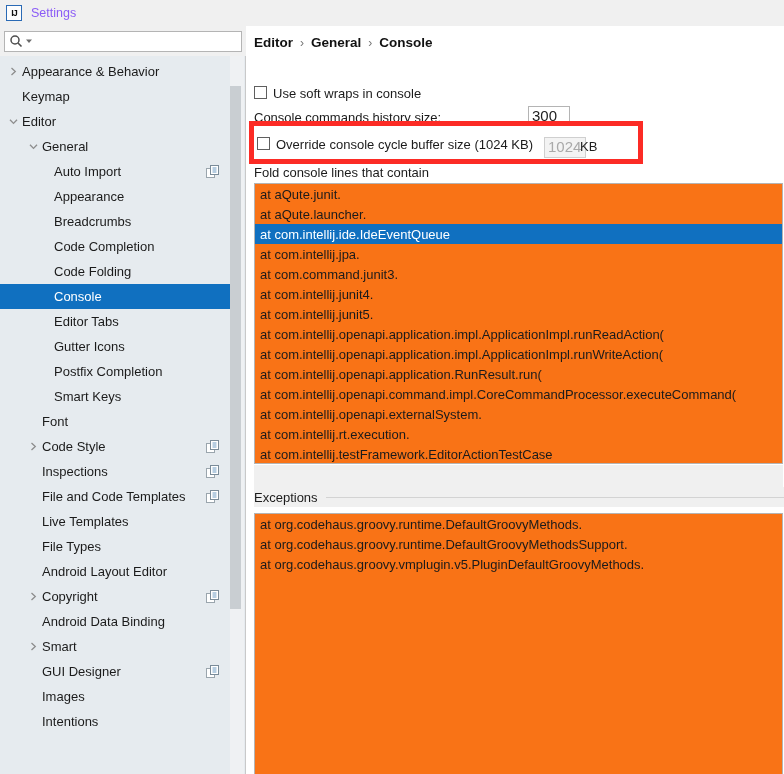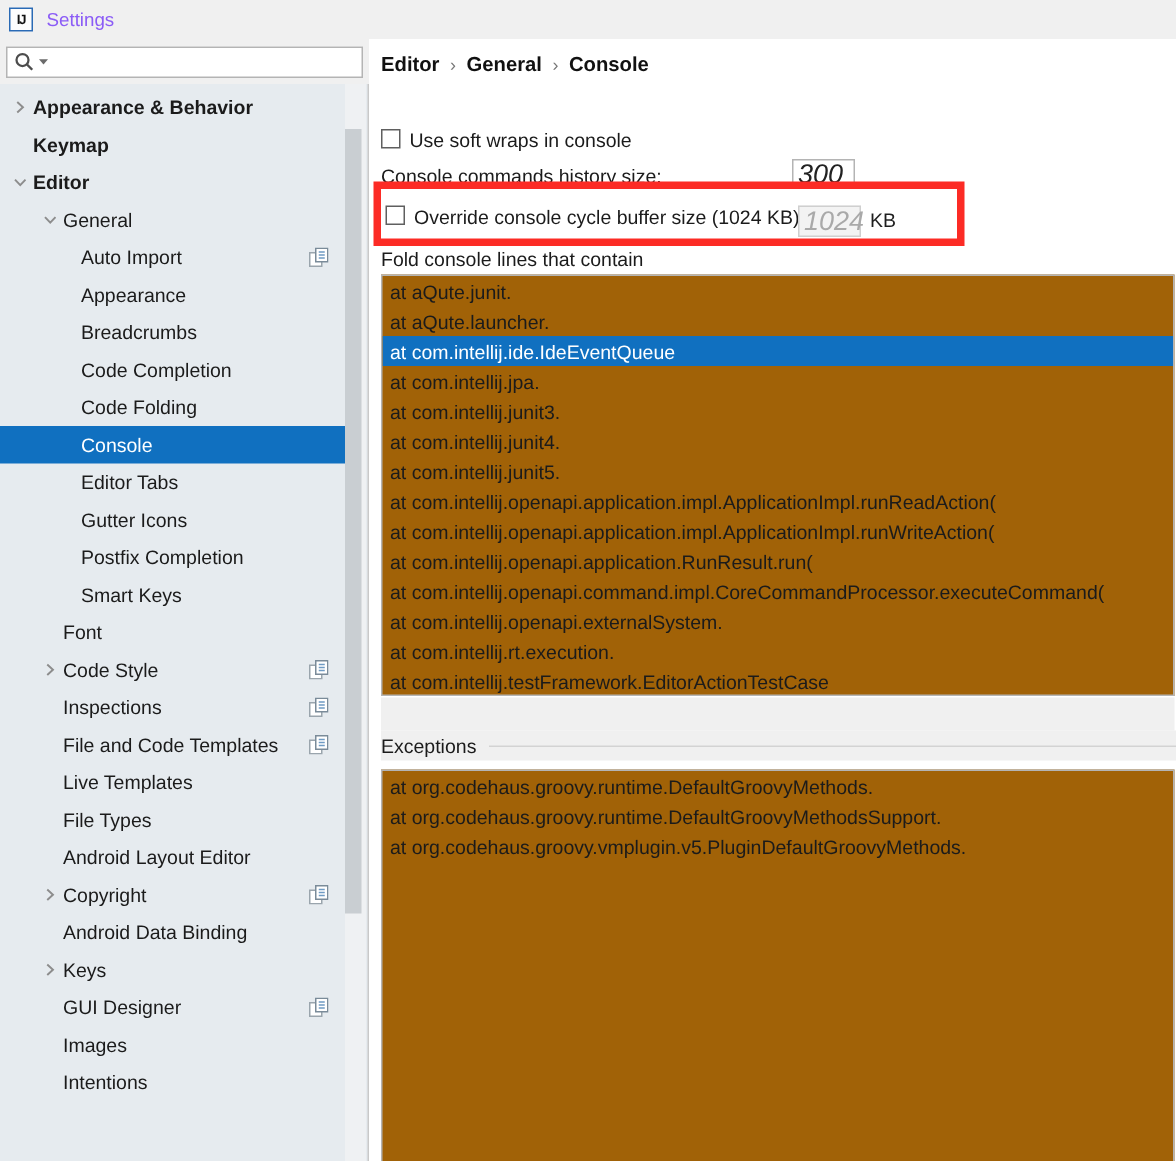--- a/index.html
+++ b/index.html
@@ -91,21 +91,21 @@
     position: absolute; left: 0; width: 18px; height: 25px;
     display: flex; align-items: center; justify-content: center;
     color: #8d8d8d;
   }
   .tree-row .lbl { display: block; }
   .tree-row.lvl0 .lbl { margin-left: 22px; font-weight: bold; }
   .tree-row.lvl0 .arrow { left: 4px; }
   .tree-row.lvl1 .lbl { margin-left: 42px; }
   .tree-row.lvl1 .arrow { left: 24px; }
   .tree-row.lvl2 .lbl { margin-left: 54px; }
-  .tree-row.bold .lbl { font-weight: bold; }
+  .tree-row.bold .lbl { font-weight: normal; }
   .copy-icon {
     position: absolute; right: 12px; top: 6px;
     width: 13px; height: 13px;
   }
 
   #left-scroll-track {
     position: absolute; right: 1px; top: 30px; width: 14px; height: 718px;
     background: #eff1f3;
   }
   #left-scroll-thumb {
@@ -136,26 +136,26 @@
     width: 13px; height: 13px;
     border: 1px solid #5f5f5f;
     background: #fff;
     margin-right: 6px;
     flex: 0 0 auto;
   }
   .spin {
     width: 42px; height: 21px;
     border: 1px solid #b4b4b4;
     background: #ffffff;
-    font-size: 18px;
+    font-size: 15px;
     color: #222;
     padding: 0 3px;
-    display: flex; align-items: center; font-style: italic;
-  }
-  .spin.disabled { background: #f3f3f3; color: #a9a9a9; border-color: #cfcfcf; }
+    display: flex; 
+  }
+  .spin.disabled { background: #f3f3f3; color: #a9a9a9; border-color: #cfcfcf; margin-left: 12px; }
 
   
   #row-history {
     left: 7px; top: 84px;
   }
   #history-spin {
     position: absolute; left: 281px; top: 80px;
   }
   #row-override {
     left: 10px; top: 111px;
@@ -187,21 +187,21 @@
     left: 7px; top: 100px;
     width: 384px; height: 33px;
     background: #ffffff;
     z-index: 38;
   }
 
   
   .listbox {
     position: absolute;
     border: 1px solid #b4b4b4;
-    background: #a16207;
+    background: #f97316;
     overflow: hidden;
   }
   #fold-list { left: 7px; top: 157px; width: 529px; height: 281px; }
   #exc-list  { left: 7px; top: 487px; width: 529px; height: 280px; }
   .li {
     height: 20px;
     display: flex; align-items: center;
     padding-left: 5px;
     font-size: 13px;
     color: #1b1b1b;
@@ -385,21 +385,21 @@
         </div>
         <div class="tree-row lvl1">
           <span class="lbl">Android Data Binding</span>
         </div>
         <div class="tree-row lvl1">
           <span class="arrow">
             <svg width="9" height="9" viewBox="0 0 9 9">
               <path d="M2.5 1 L6.3 4.5 L2.5 8" fill="none" stroke="currentColor" stroke-width="1.3"></path>
             </svg>
           </span>
-          <span class="lbl">Keys</span>
+          <span class="lbl">Smart</span>
         </div>
         <div class="tree-row lvl1">
           <span class="lbl">GUI Designer</span>
           <svg class="copy-icon" viewBox="0 0 13 13">
             <rect x="0.5" y="3.5" width="8" height="9" fill="#ffffff" stroke="#9aa5ad" stroke-width="1"></rect>
             <rect x="4.5" y="0.5" width="8" height="9" fill="#ffffff" stroke="#7a8b99" stroke-width="1"></rect>
             <rect x="6.5" y="2.5" width="4" height="1" fill="#6f9bc4"></rect>
             <rect x="6.5" y="4.5" width="4" height="1" fill="#6f9bc4"></rect>
             <rect x="6.5" y="6.5" width="4" height="1" fill="#6f9bc4"></rect>
           </svg>
@@ -454,21 +454,21 @@
 
     <div id="red-box" style="border-color: rgb(252, 43, 37);"></div>
 
     <div class="opt-row" id="row-fold-label">Fold console lines that contain</div>
 
     <div class="listbox" id="fold-list">
         <div class="li">at aQute.junit.</div>
         <div class="li">at aQute.launcher.</div>
         <div class="li selected" style="background: rgb(16, 112, 192);">at com.intellij.ide.IdeEventQueue</div>
         <div class="li">at com.intellij.jpa.</div>
-        <div class="li">at com.intellij.junit3.</div>
+        <div class="li">at com.command.junit3.</div>
         <div class="li">at com.intellij.junit4.</div>
         <div class="li">at com.intellij.junit5.</div>
         <div class="li">at com.intellij.openapi.application.impl.ApplicationImpl.runReadAction(</div>
         <div class="li">at com.intellij.openapi.application.impl.ApplicationImpl.runWriteAction(</div>
         <div class="li">at com.intellij.openapi.application.RunResult.run(</div>
         <div class="li">at com.intellij.openapi.command.impl.CoreCommandProcessor.executeCommand(</div>
         <div class="li">at com.intellij.openapi.externalSystem.</div>
         <div class="li">at com.intellij.rt.execution.</div>
         <div class="li">at com.intellij.testFramework.EditorActionTestCase</div>
       </div>

